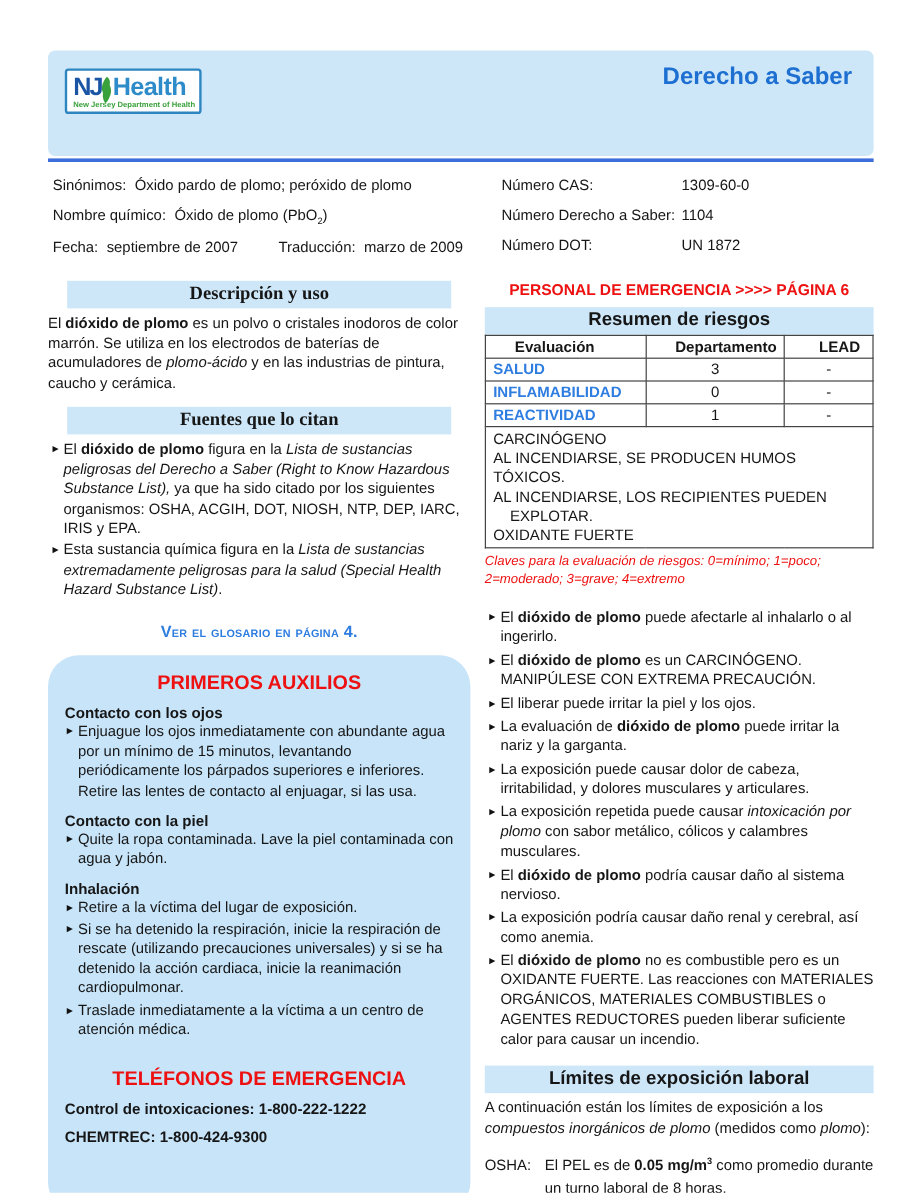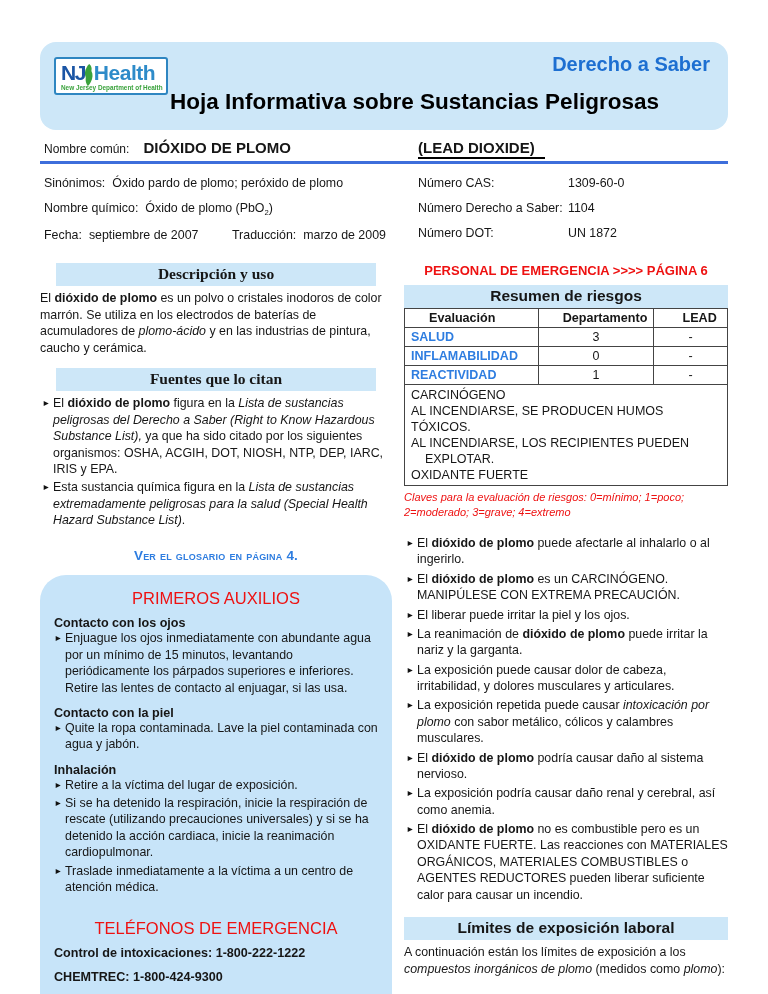--- a/index.html
+++ b/index.html
@@ -12,21 +12,21 @@
     width:768px;height:994px;overflow:hidden;position:relative;
     font-family:"Liberation Sans","DejaVu Sans",sans-serif;color:#161616;
   }
   .page{padding:42px 40px 0 40px;}
   .b{font-weight:bold;}
   .i{font-style:italic;}
   .sup{vertical-align:super;font-size:0.62em;}
   .sub{vertical-align:sub;font-size:0.62em;}
 
   
-  .header-band{position:relative;height:88px;background:var(--band);border-radius:16px;}
+  .header-band{position:relative;height:88px;background:var(--band);border-radius:6px;}
   .logo{position:absolute;left:14px;top:15px;width:114px;background:#fff;border:2px solid #2e86c1;border-radius:3px;padding:3px 4px 2px 5px;}
   .logo-row{display:flex;align-items:baseline;line-height:1;}
   .logo-nj{color:var(--logoblue);font-weight:bold;font-size:21px;letter-spacing:-1.5px;}
   .logo-state{width:10px;height:22px;margin:0 0 -3px -1px;align-self:flex-end;}
   .logo-health{color:var(--logoteal);font-weight:bold;font-size:21px;letter-spacing:-0.5px;}
   .logo-dept{color:var(--logogreen);font-weight:bold;font-size:6.4px;margin-top:1px;white-space:nowrap;}
   .brand{position:absolute;top:11px;right:18px;font-size:20px;font-weight:bold;color:var(--brand);}
   .sheet-title{position:absolute;left:130px;top:47px;font-size:22.5px;font-weight:bold;color:#000;white-space:nowrap;}
 
   
@@ -59,21 +59,21 @@
   .bullet{display:flex;margin:0 0 2px 2px;}
   .marker{flex:none;width:11px;font-size:8.5px;line-height:1.9;color:#111;}
   .btxt{flex:1;font-size:12.4px;line-height:1.32;}
 
   .glossary{
     text-align:center;color:var(--link);font-weight:bold;font-size:13.5px;
     font-variant:small-caps;letter-spacing:0.2px;margin:20px 0 12px;
   }
 
   .aid-box{background:var(--box);border-radius:26px;padding:12px 14px 46px 14px;}
-  .red-h{color:var(--red);font-weight:normal;font-size:16.5px;text-align:center;margin:2px 0 8px;}
+  .red-h{color:var(--red);font-weight:bold;font-size:16.5px;text-align:center;margin:2px 0 8px;}
   .group-h{font-weight:bold;font-size:12.6px;margin-top:10px;}
   .aid-box .bullet{margin-left:0;}
   .phones-h{margin-top:24px;}
   .phone-line{font-weight:bold;font-size:12.6px;margin-bottom:10px;}
 
   
   .banner-red{color:var(--red);font-weight:bold;font-size:13px;text-align:center;margin-bottom:7px;}
   table.hz{width:100%;border-collapse:collapse;font-size:12.5px;}
   table.hz th,table.hz td{border:1px solid var(--tborder);padding:2px 6px;}
   table.hz th{text-align:center;font-size:12.6px;padding-left:24px;}
@@ -102,30 +102,22 @@
       <div class="logo-row">
         <span class="logo-nj">NJ</span>
         <svg class="logo-state" viewBox="0 0 10 22">
           <path d="M5.2 0 C7.2 1.5 8.2 4 7.4 7 C9.2 10 8.8 14.5 6.8 18 C6.2 19.5 5 21 3.8 22 C2.2 20 1.2 17 1.8 13.5 C0.4 10.5 0.8 6.5 2.4 4 C3.2 2.2 4.2 0.8 5.2 0 Z" fill="#3aa23c"></path>
         </svg>
         <span class="logo-health">Health</span>
       </div>
       <div class="logo-dept">New Jersey Department of Health</div>
     </div>
     <div class="brand">Derecho a Saber</div>
-    <div class="sheet-title">Hoja Informativa sobre Sustancias Peligrosas</div>
   </div>
 
-  <div class="name-row">
-    <div class="name-left">
-      <span class="nc-label">Nombre común:</span>
-      <span class="nc-name">DIÓXIDO DE PLOMO</span>
-    </div>
-    <span class="nc-en">(LEAD DIOXIDE)</span>
-  </div>
   <div class="blue-rule"></div>
 
   <div class="meta">
     <div class="meta-left">
       <div class="mrow">
         <span class="mlabel">Sinónimos:</span>
         <span>Óxido pardo de plomo; peróxido de plomo</span>
       </div>
       <div class="mrow">
         <span class="mlabel">Nombre químico:</span>
@@ -262,21 +254,21 @@
         <div class="bullet">
           <span class="marker">►</span>
           <span class="btxt"><span>El </span><span class="b">dióxido de plomo</span><span> es un CARCINÓGENO. MANIPÚLESE CON EXTREMA PRECAUCIÓN.</span></span>
         </div>
         <div class="bullet">
           <span class="marker">►</span>
           <span class="btxt"><span>El liberar puede irritar la piel y los ojos.</span></span>
         </div>
         <div class="bullet">
           <span class="marker">►</span>
-          <span class="btxt"><span>La reanimación de </span><span class="b">dióxido de plomo</span><span> puede irritar la nariz y la garganta.</span></span>
+          <span class="btxt"><span>La evaluación de </span><span class="b">dióxido de plomo</span><span> puede irritar la nariz y la garganta.</span></span>
         </div>
         <div class="bullet">
           <span class="marker">►</span>
           <span class="btxt"><span>La exposición puede causar dolor de cabeza, irritabilidad, y dolores musculares y articulares.</span></span>
         </div>
         <div class="bullet">
           <span class="marker">►</span>
           <span class="btxt"><span>La exposición repetida puede causar </span><span class="i">intoxicación por plomo</span><span> con sabor metálico, cólicos y calambres musculares.</span></span>
         </div>
         <div class="bullet">

